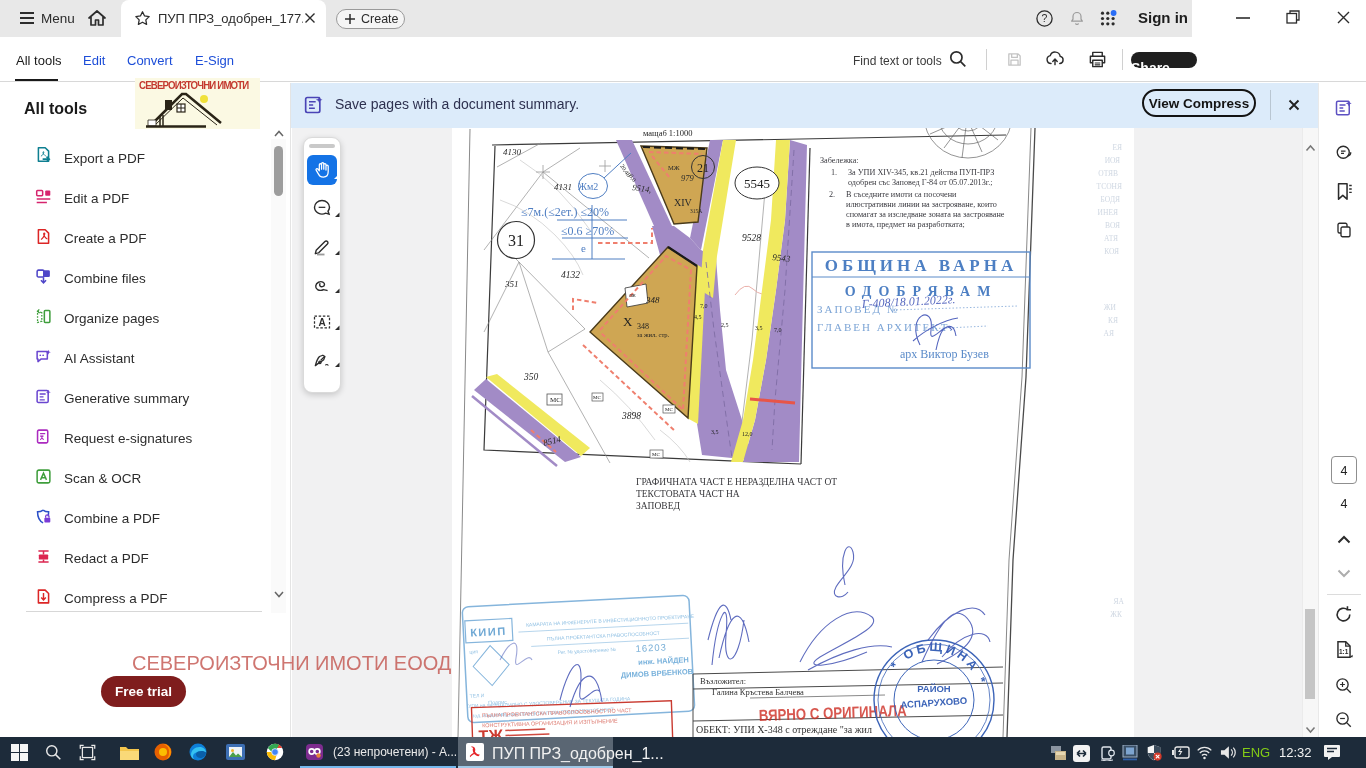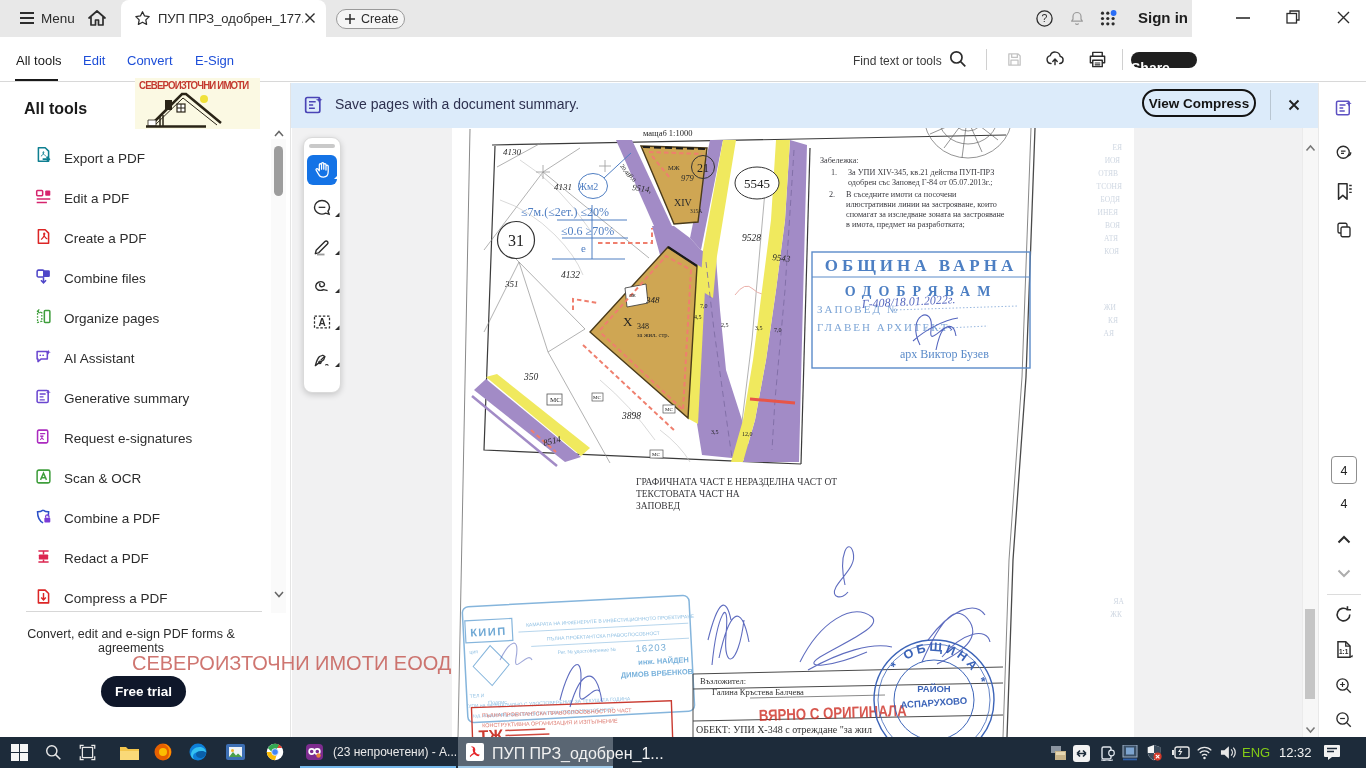--- a/index.html
+++ b/index.html
@@ -189,22 +189,21 @@
         <path d="M4 3.5h12M10 3.5v4M4 16.5h12M10 16.5v-3" stroke="#dc2650" stroke-width="1.8"></path>
         <rect x="4.5" y="7.5" width="11" height="6" rx="1" fill="#dc2650"></rect>
       </svg>
     <div class="sitem" style="top:468px">Redact a PDF</div>
     <svg class="sicon" style="top:505px" viewBox="0 0 20 20">
         <path d="M4 2.5h8l4 4v11H4z" fill="none" stroke="#dc2626" stroke-width="1.8" stroke-linejoin="round"></path>
         <path d="M10 6v8M7.3 11.3L10 14l2.7-2.7" fill="none" stroke="#dc2626" stroke-width="1.7"></path>
       </svg>
     <div class="sitem" style="top:508px">Compress a PDF</div>
     <div class="abs" style="left:26px;top:528px;width:236px;height:1px;background:#d7d7d7"></div>
-    <div class="abs" style="left:0;top:544px;width:262px;text-align:center;font-size:12.5px;color:#2c2c2c;line-height:1.15">Convert, edit and e-sign PDF forms &amp;<br>agreements</div>
-    <div class="abs" style="left:101px;top:593px;width:85px;height:31px;background:#0f172a;border-radius:16px;color:#fff;font-weight:bold;font-size:13.5px;text-align:center;line-height:31px">Free trial</div>
+    <div class="abs" style="left:101px;top:593px;width:85px;height:31px;background:#7f1d1d;border-radius:16px;color:#fff;font-weight:bold;font-size:13.5px;text-align:center;line-height:31px">Free trial</div>
 
     <div class="abs" style="left:271px;top:56px;width:15px;height:474px;background:#fafafa"></div>
     <div class="abs" style="left:274px;top:63px;width:9px;height:50px;background:#9d9d9d;border-radius:5px"></div>
     <svg class="abs" style="left:274px;top:47px" width="10" height="7">
         <path d="M1 6l4-4.5L9 6" fill="none" stroke="#666" stroke-width="1.5"></path>
       </svg>
     <svg class="abs" style="left:274px;top:508px" width="10" height="7">
         <path d="M1 1l4 4.5L9 1" fill="none" stroke="#666" stroke-width="1.5"></path>
       </svg>
   </div>

